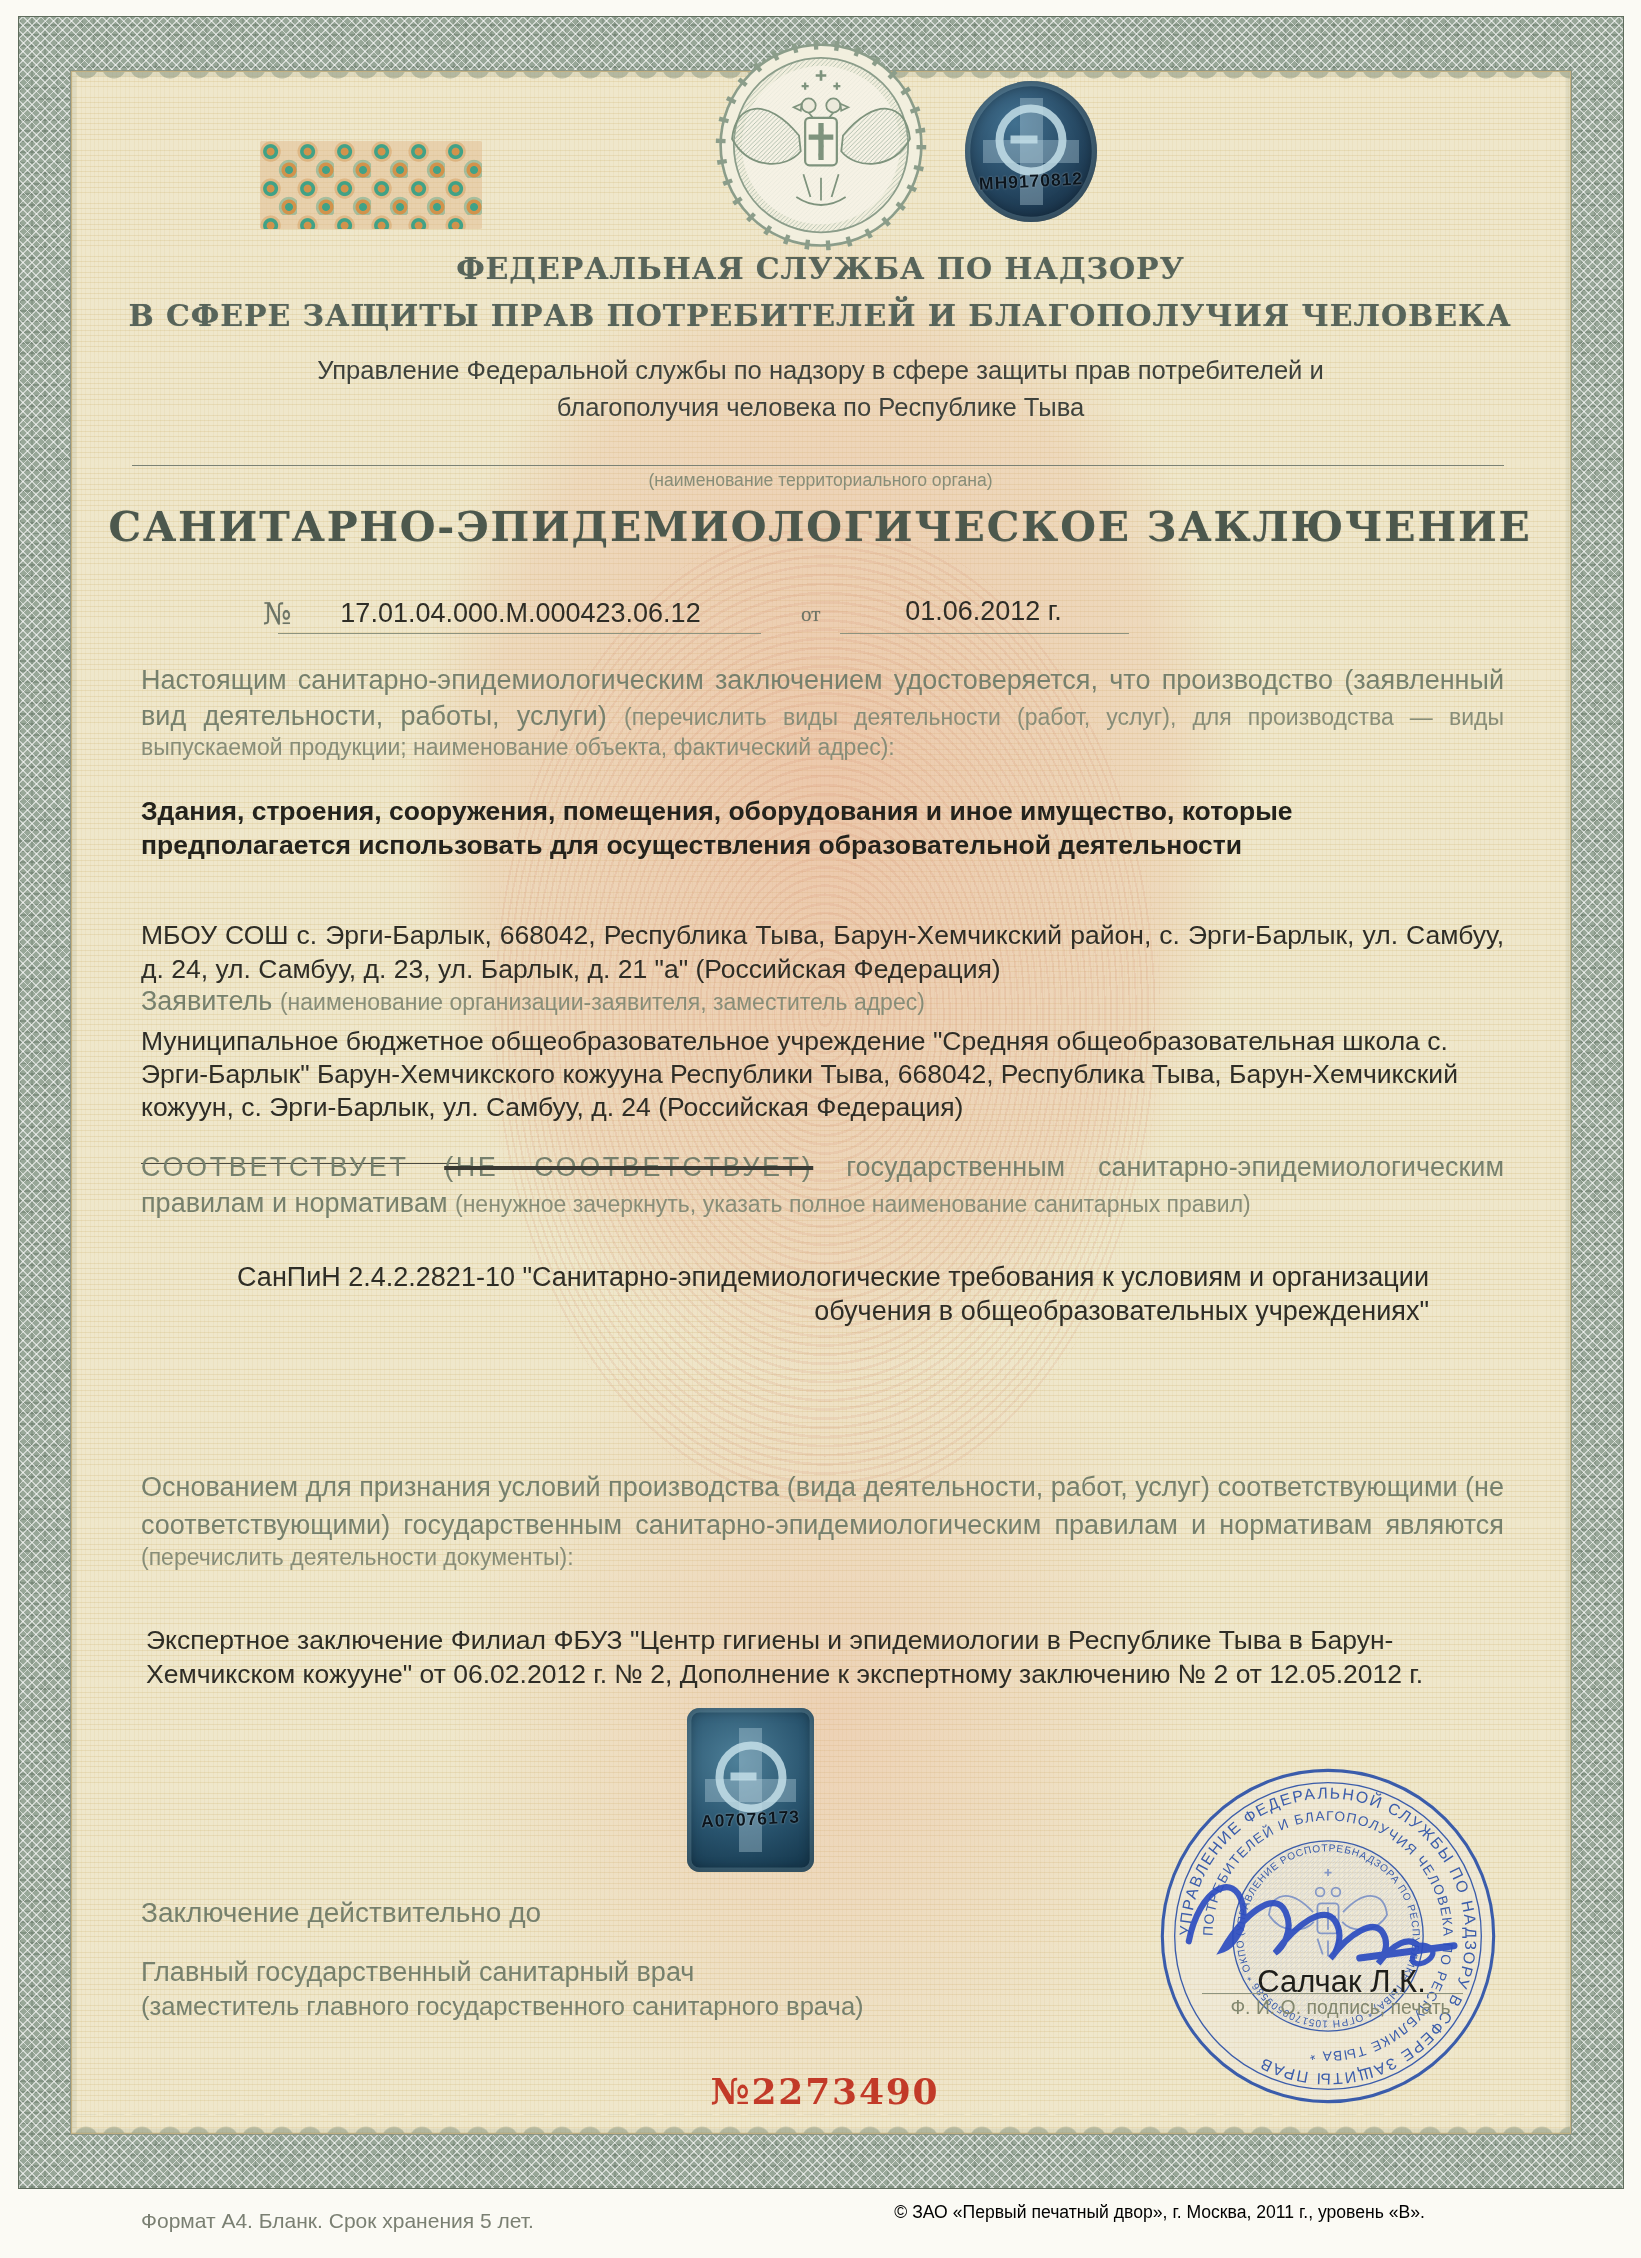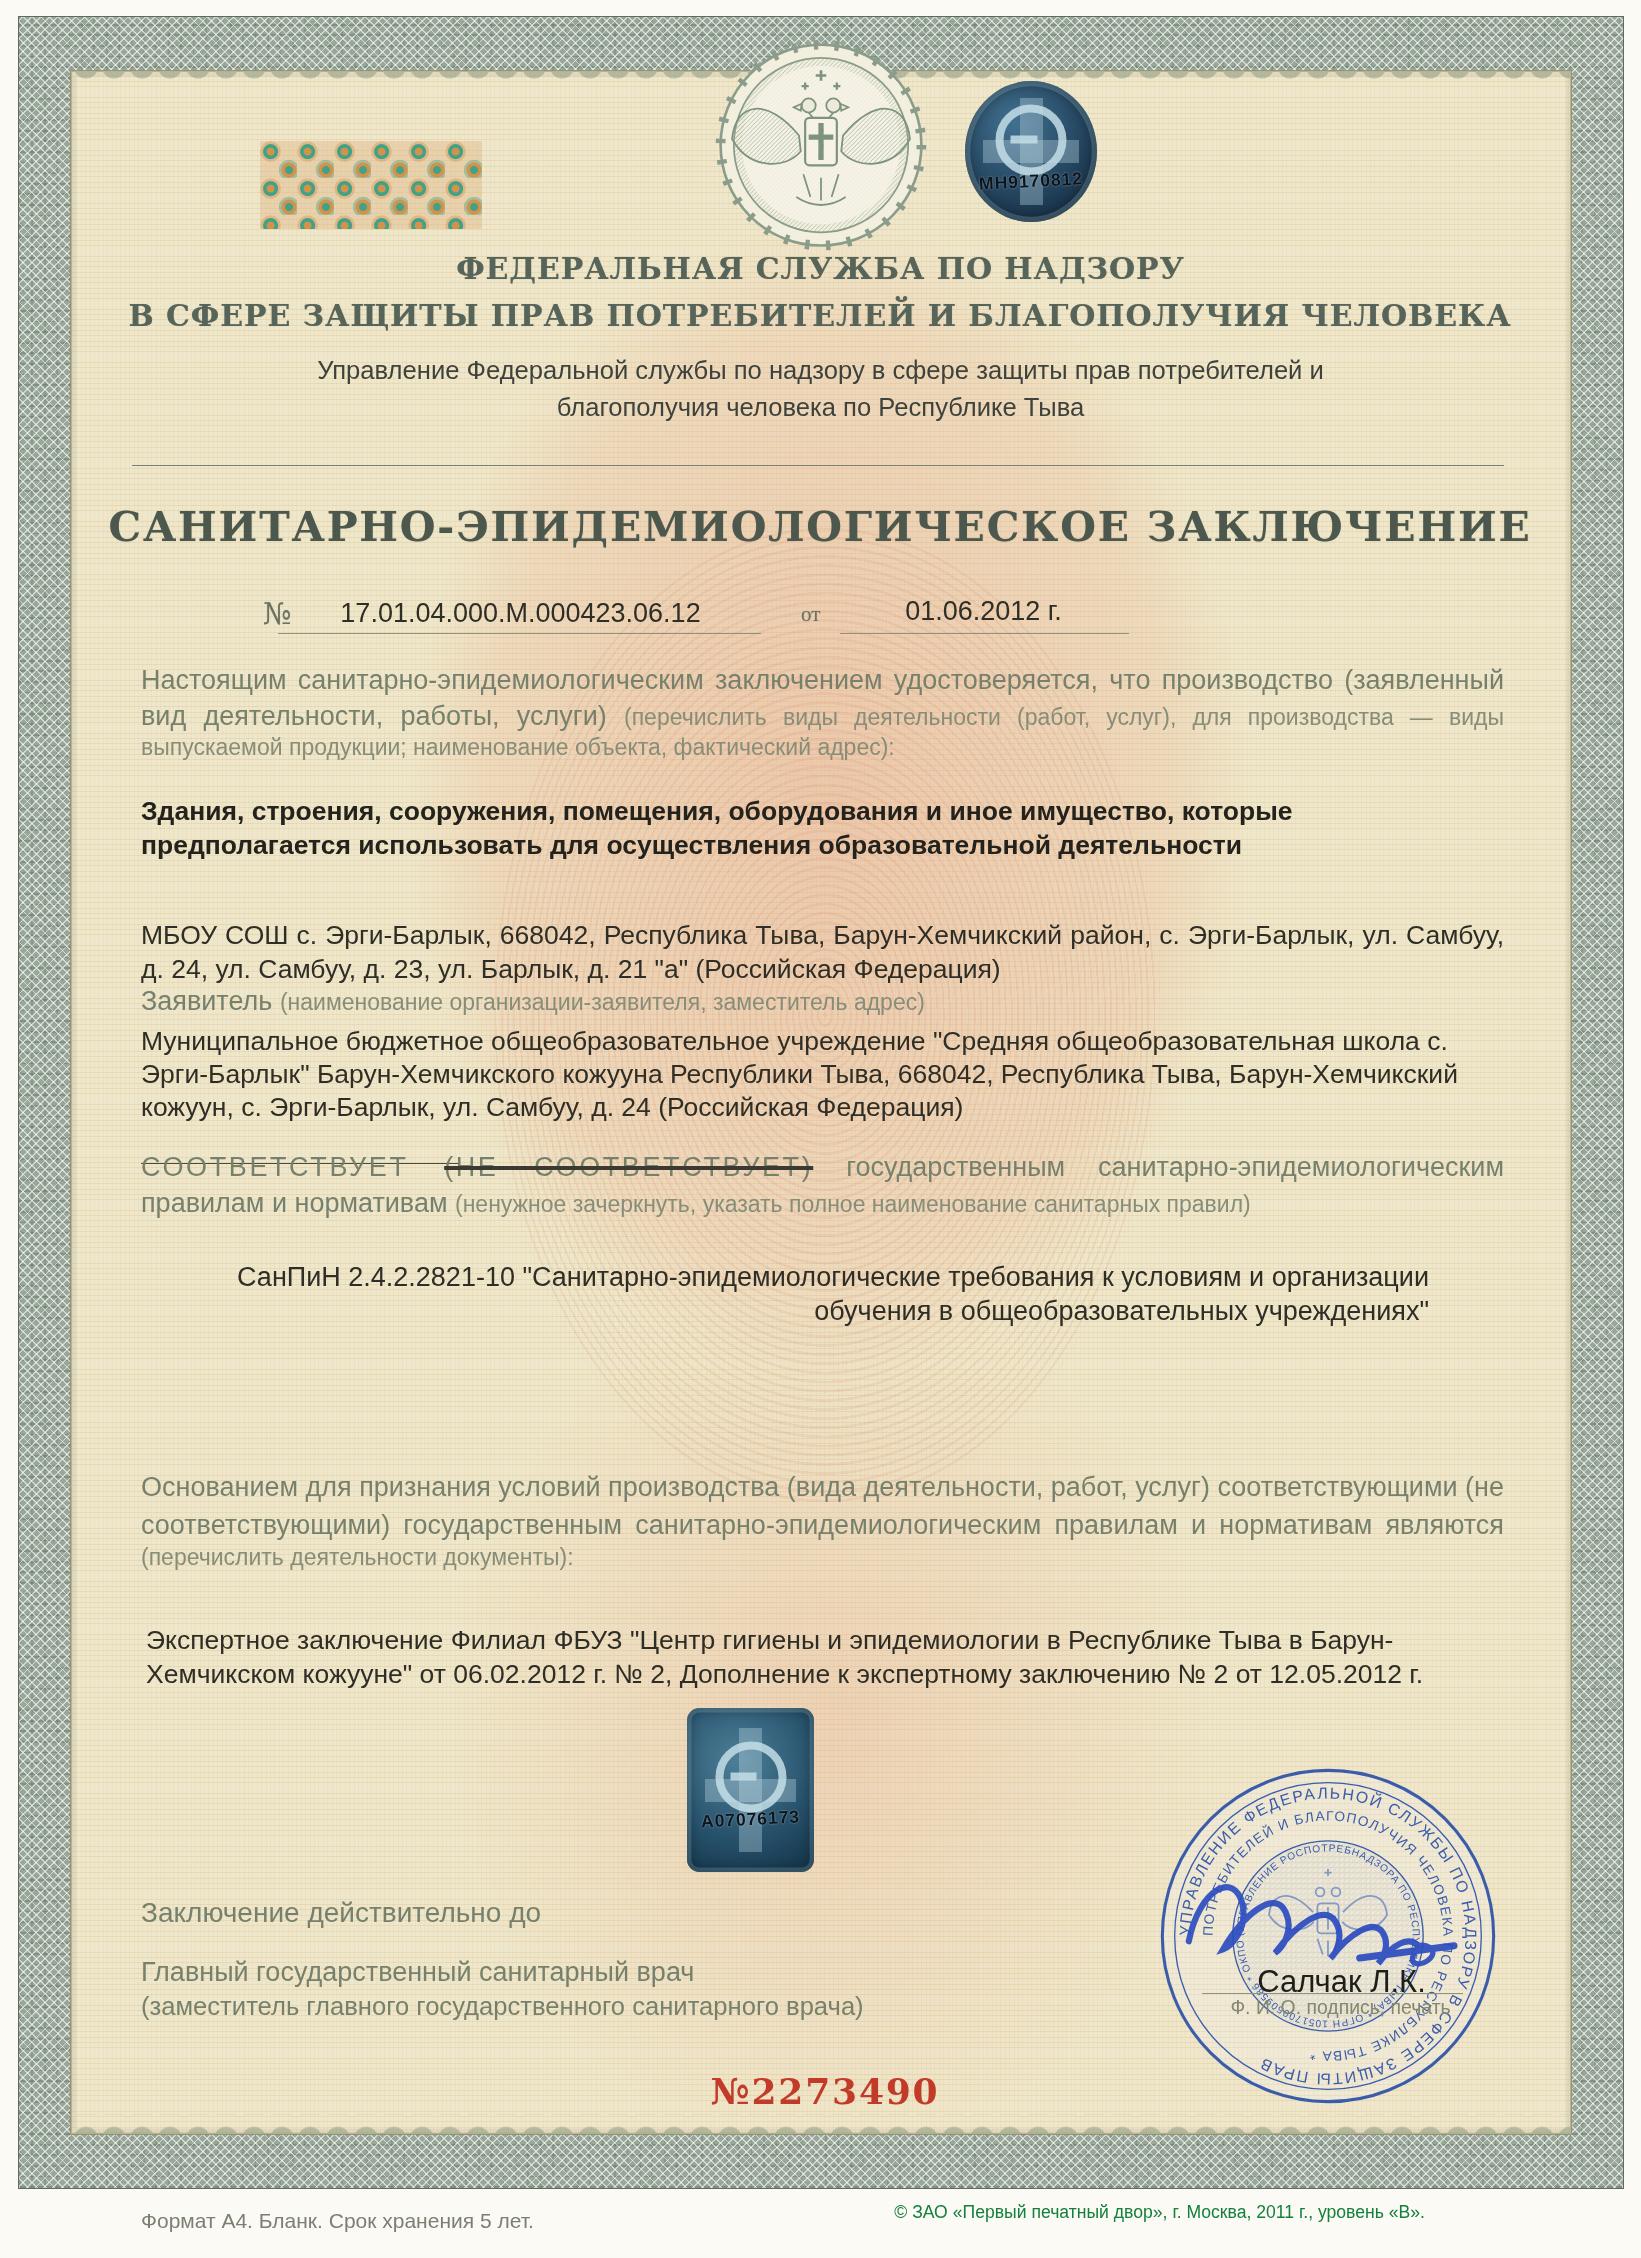--- a/index.html
+++ b/index.html
@@ -73,21 +73,21 @@
   .holo-top .holo-num{bottom:30px;font-size:17.6px;transform:rotate(-3deg);}
   .holo-sq .holo-num{bottom:42px;font-size:17.6px;transform:rotate(-3deg);}
   
   .signer-name{position:absolute;left:1231px;top:1964px;width:221px;text-align:center;
         font-size:31px;color:#1e1e1a;}
   .sign-caption{position:absolute;left:1189px;top:1996px;width:303px;text-align:center;
         font-size:19.4px;color:#82876f;}
   .docnum{position:absolute;left:697px;top:2070px;width:256px;text-align:center;
         font-family:"DejaVu Serif","Liberation Serif",serif;font-weight:bold;
         font-size:36px;letter-spacing:1.8px;color:#c23a28;}
-  .footer{color:#15803d;}
+  .footer{color:#000000;}
 </style>
 </head>
 <body>
 
 <div class="page">
 
   <div class="band"></div>
   <div class="inner"></div>
   <div class="scallop top"></div>
   <div class="scallop bottom"></div>
@@ -130,20 +130,21 @@
     <div class="holo-emblem"></div>
     <div class="holo-num">МН9170812</div>
   </div>
 
   <div class="abs ctr serifhead" style="left:159px;top:251px;width:1323px;font-size:30px;letter-spacing:0.9px;">ФЕДЕРАЛЬНАЯ СЛУЖБА ПО НАДЗОРУ</div>
   <div class="abs ctr serifhead" style="left:88px;top:298px;width:1464px;font-size:30px;letter-spacing:0.9px;">В СФЕРЕ ЗАЩИТЫ ПРАВ ПОТРЕБИТЕЛЕЙ И БЛАГОПОЛУЧИЯ  ЧЕЛОВЕКА</div>
   <div class="abs ctr" style="left:203px;top:356px;width:1235px;font-size:25.6px;color:#3e423c;">Управление Федеральной службы по надзору в сфере защиты прав потребителей и</div>
   <div class="abs ctr" style="left:203px;top:393px;width:1235px;font-size:25.6px;color:#3e423c;">благополучия человека по Республике Тыва</div>
 
   <div class="rule" style="left:132px;top:465px;width:1372px;border-top-color:#7b8274;"></div>
+  <div class="abs ctr tmplnote" style="left:203px;top:470px;width:1235px;font-size:17.6px;">(наименование территориального органа)</div>
 
   <div class="abs ctr serifhead" style="left:88px;top:503px;width:1464px;font-size:41px;letter-spacing:1.8px;color:#4c584d;">САНИТАРНО-ЭПИДЕМИОЛОГИЧЕСКОЕ ЗАКЛЮЧЕНИЕ</div>
 
   <div class="abs serifhead" style="left:263px;top:596px;font-size:30px;font-weight:normal;color:#6b7365;">№</div>
   <div class="abs ctr typed" style="left:300px;top:598px;width:441px;font-size:27px;">17.01.04.000.М.000423.06.12</div>
   <div class="abs serifhead" style="left:801px;top:602px;font-size:21px;font-weight:normal;color:#6b7365;font-family:Liberation Serif, serif;">от</div>
   <div class="abs ctr typed" style="left:838px;top:596px;width:291px;font-size:27px;">01.06.2012 г.</div>
   <div class="thinrule" style="left:278px;top:633px;width:483px;"></div>
   <div class="thinrule" style="left:840px;top:633px;width:289px;"></div>
 

